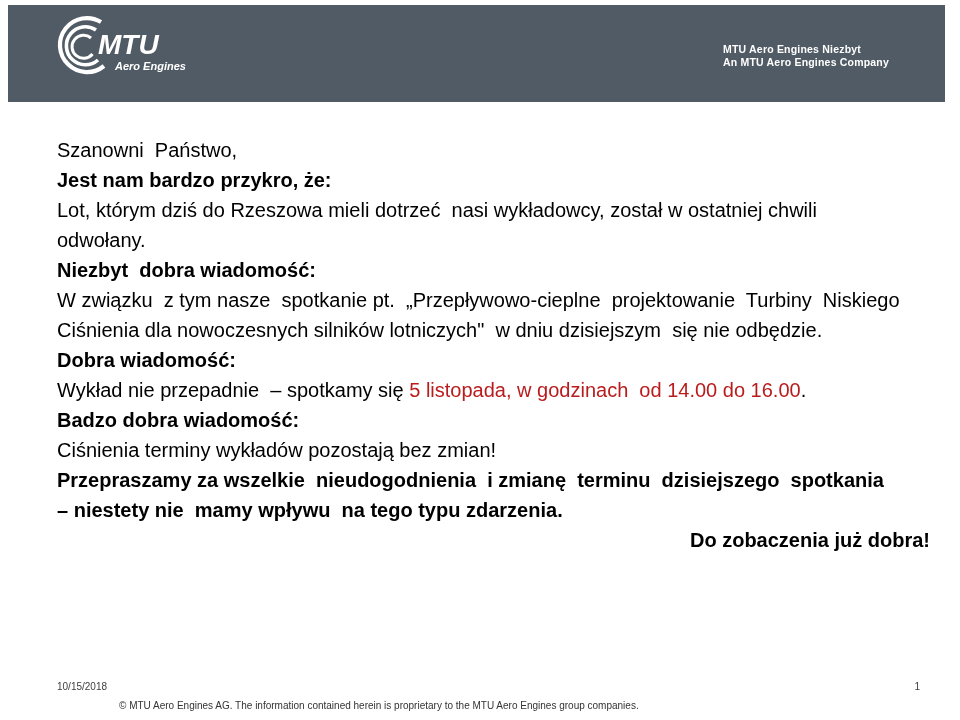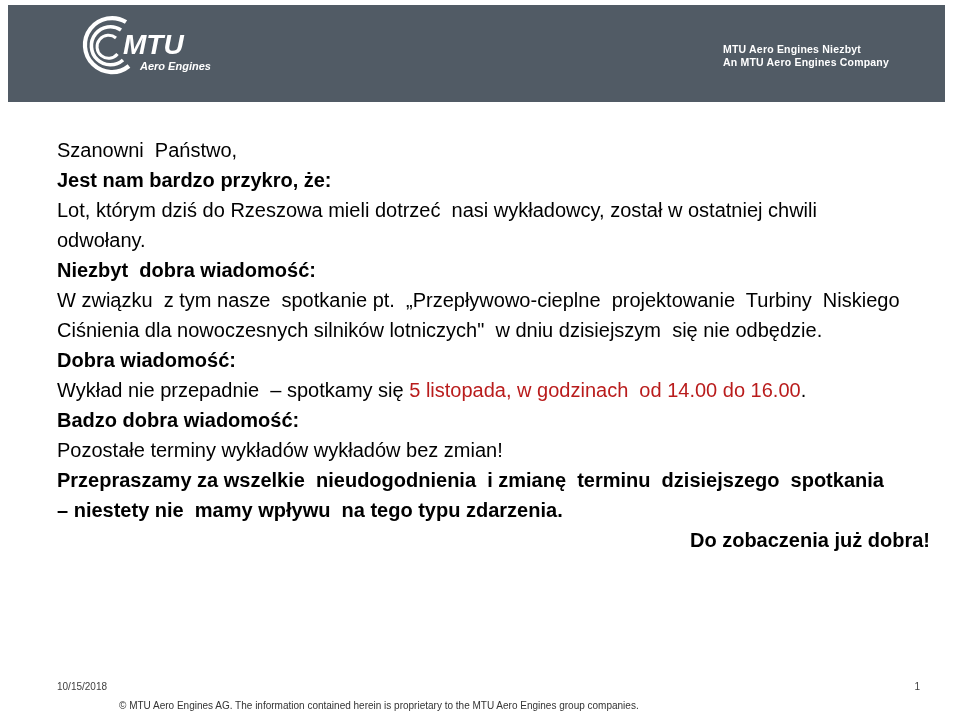--- a/index.html
+++ b/index.html
@@ -6,21 +6,21 @@
   .slide {
     position:relative; width:960px; height:720px; background:#ffffff;
     font-family:"Liberation Sans","DejaVu Sans",sans-serif; overflow:hidden;
   }
 
   
   .header-bar {
     position:absolute; left:8px; top:5px; width:937px; height:97px;
     background:#515b65;
   }
-  .logo-wrap { position:absolute; left:55px; top:8px; width:160px; height:80px; }
+  .logo-wrap { position:absolute; left:30px; top:8px; width:160px; height:80px; }
   .header-right {
     position:absolute; left:715px; top:38px;
     color:#ffffff; font-size:10.5px; font-weight:bold; line-height:13px;
     letter-spacing:0.2px;
   }
 
   
   .content {
     position:absolute; left:57px; right:30px; top:135px;
     color:#000000; font-size:20px; line-height:30px;
@@ -78,21 +78,21 @@
 
     <p>W związku&nbsp; z tym nasze&nbsp; spotkanie pt.&nbsp; „Przepływowo-cieplne&nbsp; projektowanie&nbsp; Turbiny&nbsp; Niskiego
 Ciśnienia dla nowoczesnych silników lotniczych"&nbsp; w dniu dzisiejszym&nbsp; się nie odbędzie.</p>
 
     <p class="bold head-good">Dobra wiadomość:</p>
 
     <p><span>Wykład nie przepadnie&nbsp; – spotkamy się </span><span class="accent">5 listopada, w godzinach&nbsp; od 14.00 do 16.00</span><span>.</span></p>
 
     <p class="bold">Badzo dobra wiadomość:</p>
 
-    <p>Pozostałe terminy wykładów wykładów bez zmian!</p>
+    <p>Ciśnienia terminy wykładów pozostają bez zmian!</p>
 
     <p class="bold">Przepraszamy za wszelkie&nbsp; nieudogodnienia&nbsp; i zmianę&nbsp; terminu&nbsp; dzisiejszego&nbsp; spotkania
 – niestety nie&nbsp; mamy wpływu&nbsp; na tego typu zdarzenia.</p>
 
     <p class="bold closing">Do zobaczenia już dobra!</p>
   </div>
 
   <div class="footer-date">10/15/2018</div>
   <div class="footer-page">1</div>
   <div class="footer-copy">© MTU Aero Engines AG. The information contained herein is proprietary to the MTU Aero Engines group companies.</div>

